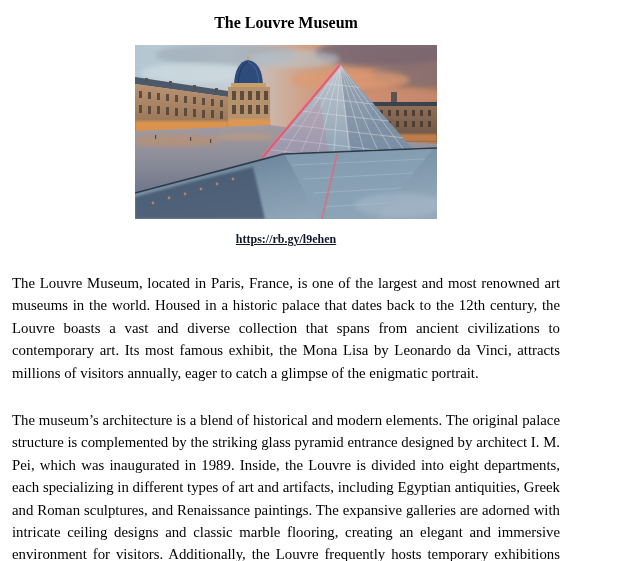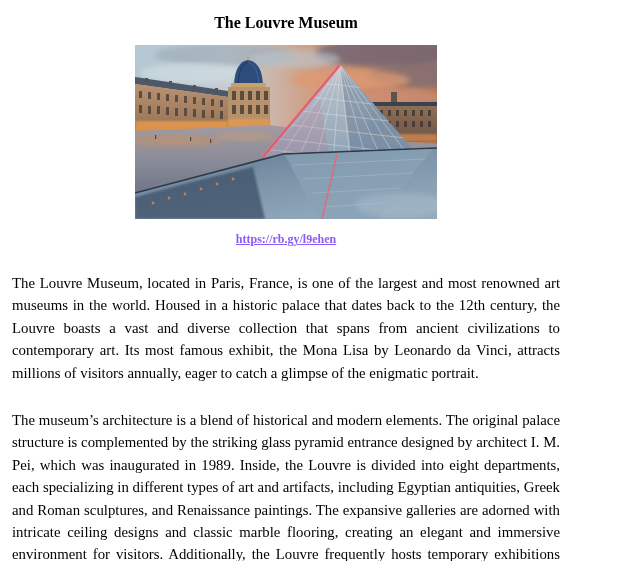--- a/index.html
+++ b/index.html
@@ -208,19 +208,19 @@
           <line x1="178" y1="148" x2="266" y2="143"></line>
           <line x1="188" y1="162" x2="252" y2="158"></line>
         </g>
         <line x1="202" y1="109" x2="187" y2="174" stroke="#e06a78" stroke-width="2" opacity="0.75"></line>
         <ellipse cx="265" cy="160" rx="45" ry="12" fill="#a9bccb" opacity="0.5" filter="url(#soft)"></ellipse>
       </g>
     </svg>
   </div>
 
   <div class="link-row">
-    <a class="src-link" href="#" style="color:#8b5cf6;" title="https://rb.gy/l9ehen">https://rb.gy/l9ehen</a>
+    <a class="src-link" href="#" style="color:#0f172a;" title="https://rb.gy/l9ehen">https://rb.gy/l9ehen</a>
   </div>
 
   <p class="body">The Louvre Museum, located in Paris, France, is one of the largest and most renowned art museums in the world. Housed in a historic palace that dates back to the 12th century, the Louvre boasts a vast and diverse collection that spans from ancient civilizations to contemporary art. Its most famous exhibit, the Mona Lisa by Leonardo da Vinci, attracts millions of visitors annually, eager to catch a glimpse of the enigmatic portrait.</p>
   <p class="body">The museum’s architecture is a blend of historical and modern elements. The original palace structure is complemented by the striking glass pyramid entrance designed by architect I. M. Pei, which was inaugurated in 1989. Inside, the Louvre is divided into eight departments, each specializing in different types of art and artifacts, including Egyptian antiquities, Greek and Roman sculptures, and Renaissance paintings. The expansive galleries are adorned with intricate ceiling designs and classic marble flooring, creating an elegant and immersive environment for visitors. Additionally, the Louvre frequently hosts temporary exhibitions and cultural events, contributing to its dynamic role in the global art scene.</p>
 
 </div>
 
 </body></html>

